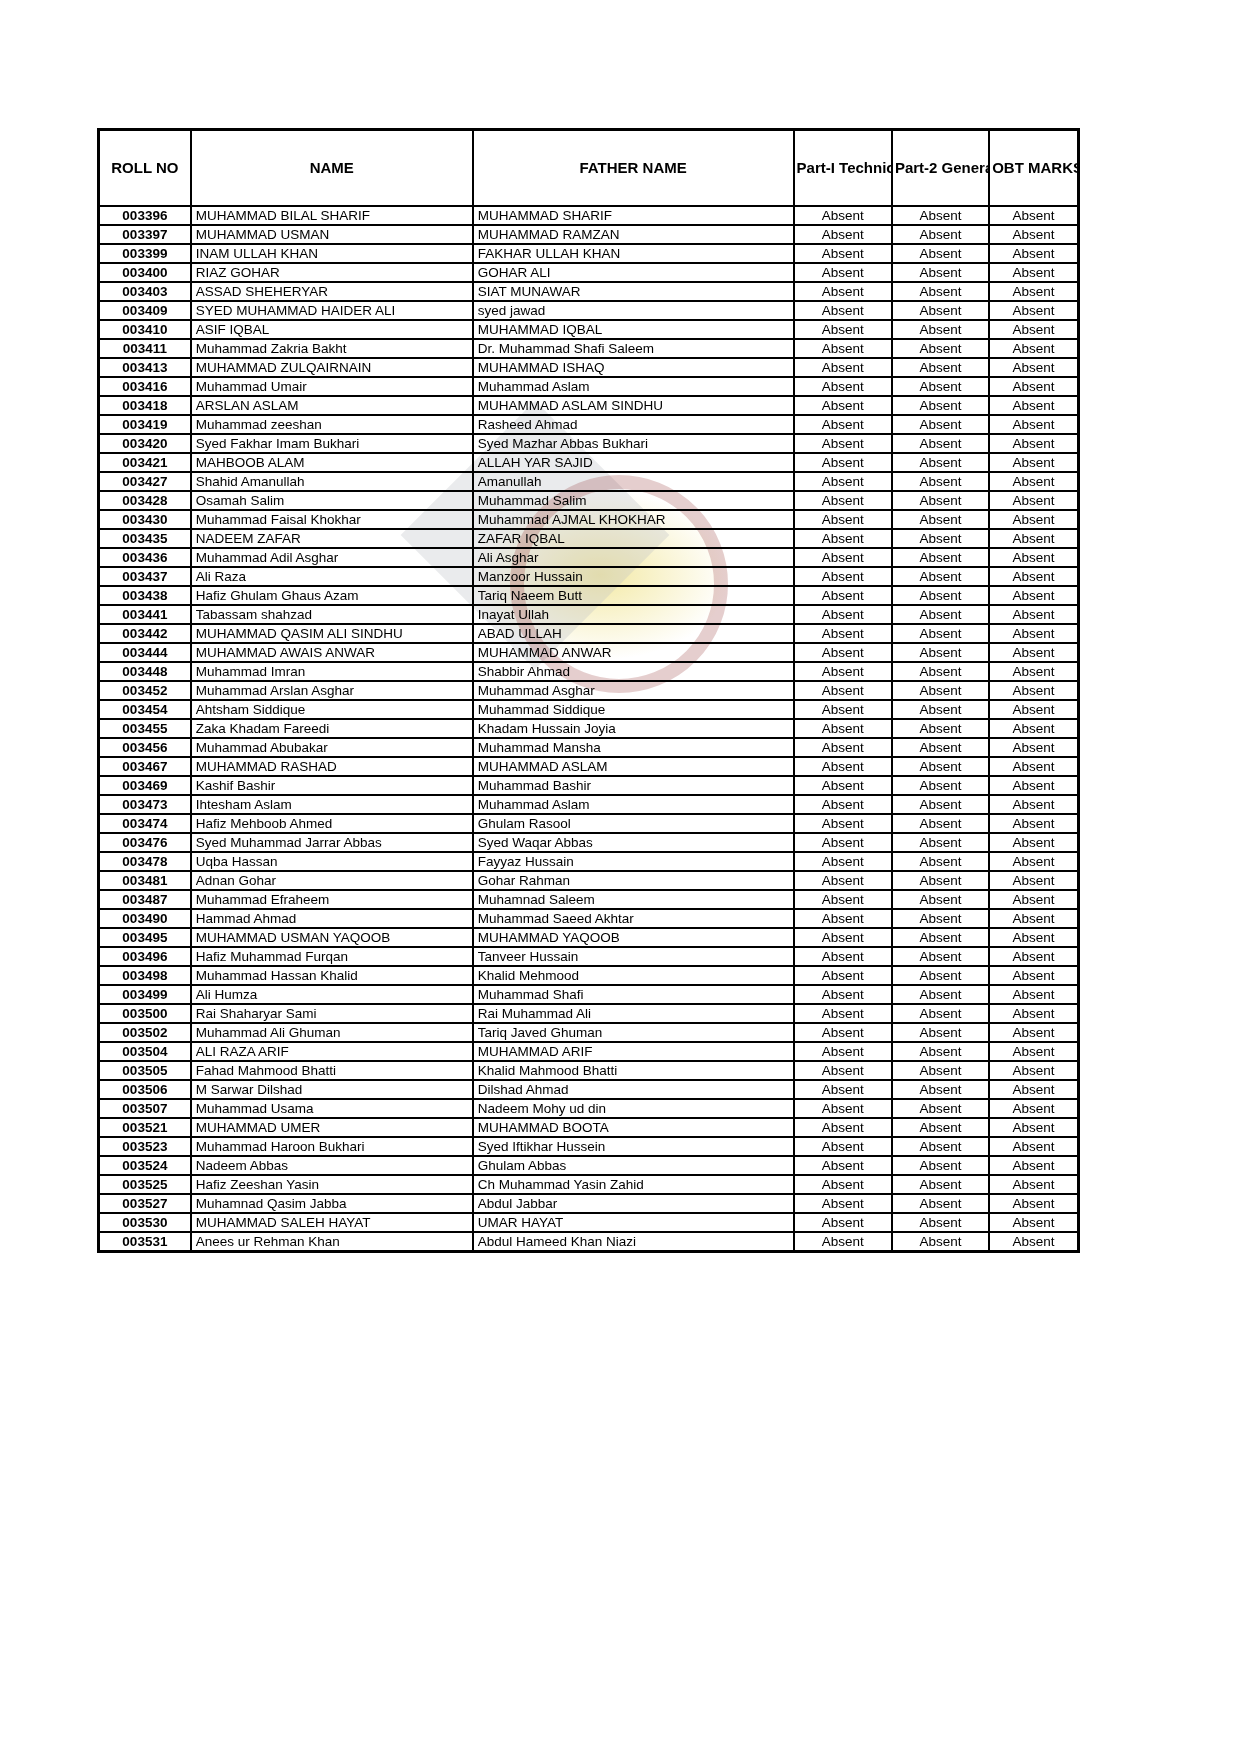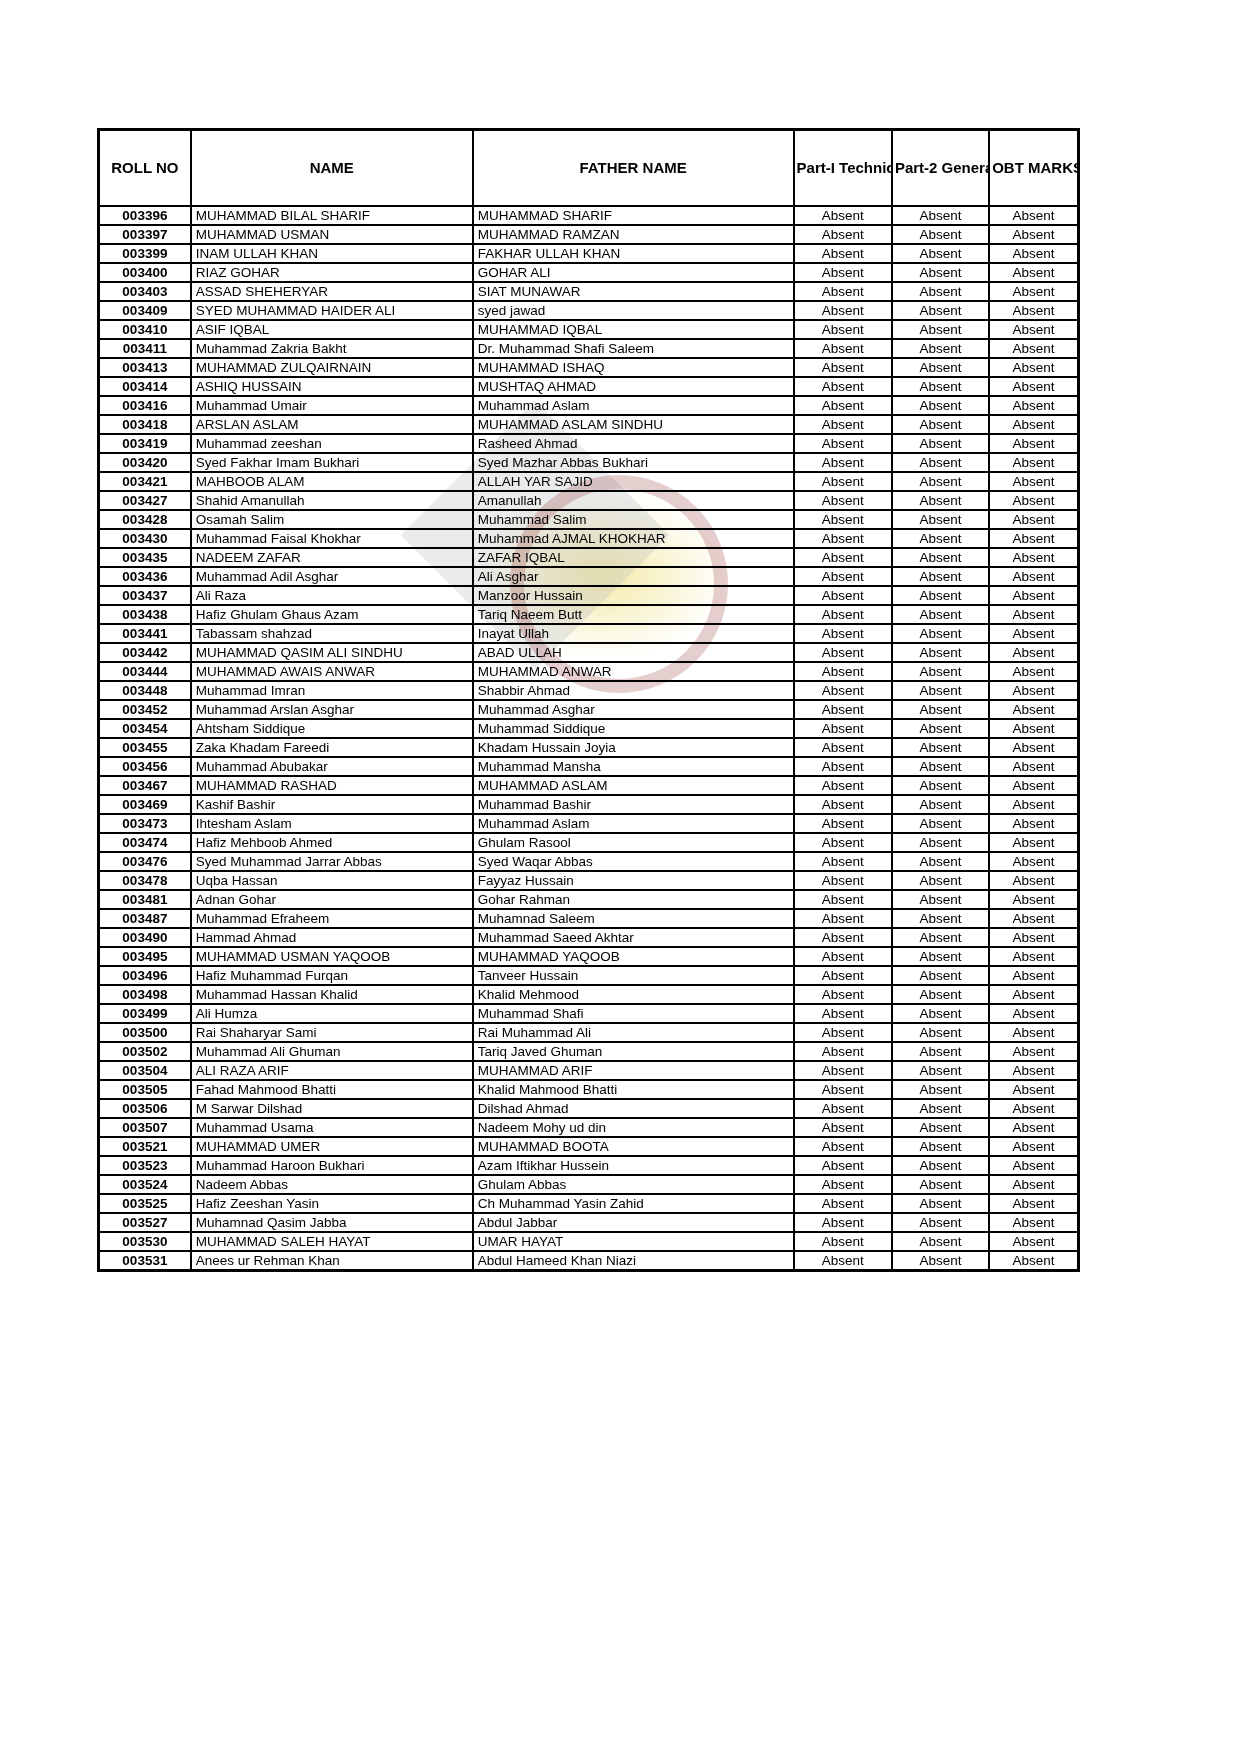--- a/index.html
+++ b/index.html
@@ -162,28 +162,20 @@
     </tr>
         <tr>
       <td class="c-roll">003413</td>
       <td class="c-name">MUHAMMAD ZULQAIRNAIN</td>
       <td class="c-father">MUHAMMAD ISHAQ</td>
       <td class="c-mark">Absent</td>
       <td class="c-mark">Absent</td>
       <td class="c-mark">Absent</td>
     </tr>
         <tr>
-      <td class="c-roll">003414</td>
-      <td class="c-name">ASHIQ HUSSAIN</td>
-      <td class="c-father">MUSHTAQ AHMAD</td>
-      <td class="c-mark">Absent</td>
-      <td class="c-mark">Absent</td>
-      <td class="c-mark">Absent</td>
-    </tr>
-        <tr>
       <td class="c-roll">003416</td>
       <td class="c-name">Muhammad Umair</td>
       <td class="c-father">Muhammad Aslam</td>
       <td class="c-mark">Absent</td>
       <td class="c-mark">Absent</td>
       <td class="c-mark">Absent</td>
     </tr>
         <tr>
       <td class="c-roll">003418</td>
       <td class="c-name">ARSLAN ASLAM</td>
@@ -492,21 +484,21 @@
       <td class="c-roll">003521</td>
       <td class="c-name">MUHAMMAD UMER</td>
       <td class="c-father">MUHAMMAD BOOTA</td>
       <td class="c-mark">Absent</td>
       <td class="c-mark">Absent</td>
       <td class="c-mark">Absent</td>
     </tr>
         <tr>
       <td class="c-roll">003523</td>
       <td class="c-name">Muhammad Haroon Bukhari</td>
-      <td class="c-father">Azam Iftikhar Hussein</td>
+      <td class="c-father">Syed Iftikhar Hussein</td>
       <td class="c-mark">Absent</td>
       <td class="c-mark">Absent</td>
       <td class="c-mark">Absent</td>
     </tr>
         <tr>
       <td class="c-roll">003524</td>
       <td class="c-name">Nadeem Abbas</td>
       <td class="c-father">Ghulam Abbas</td>
       <td class="c-mark">Absent</td>
       <td class="c-mark">Absent</td>

